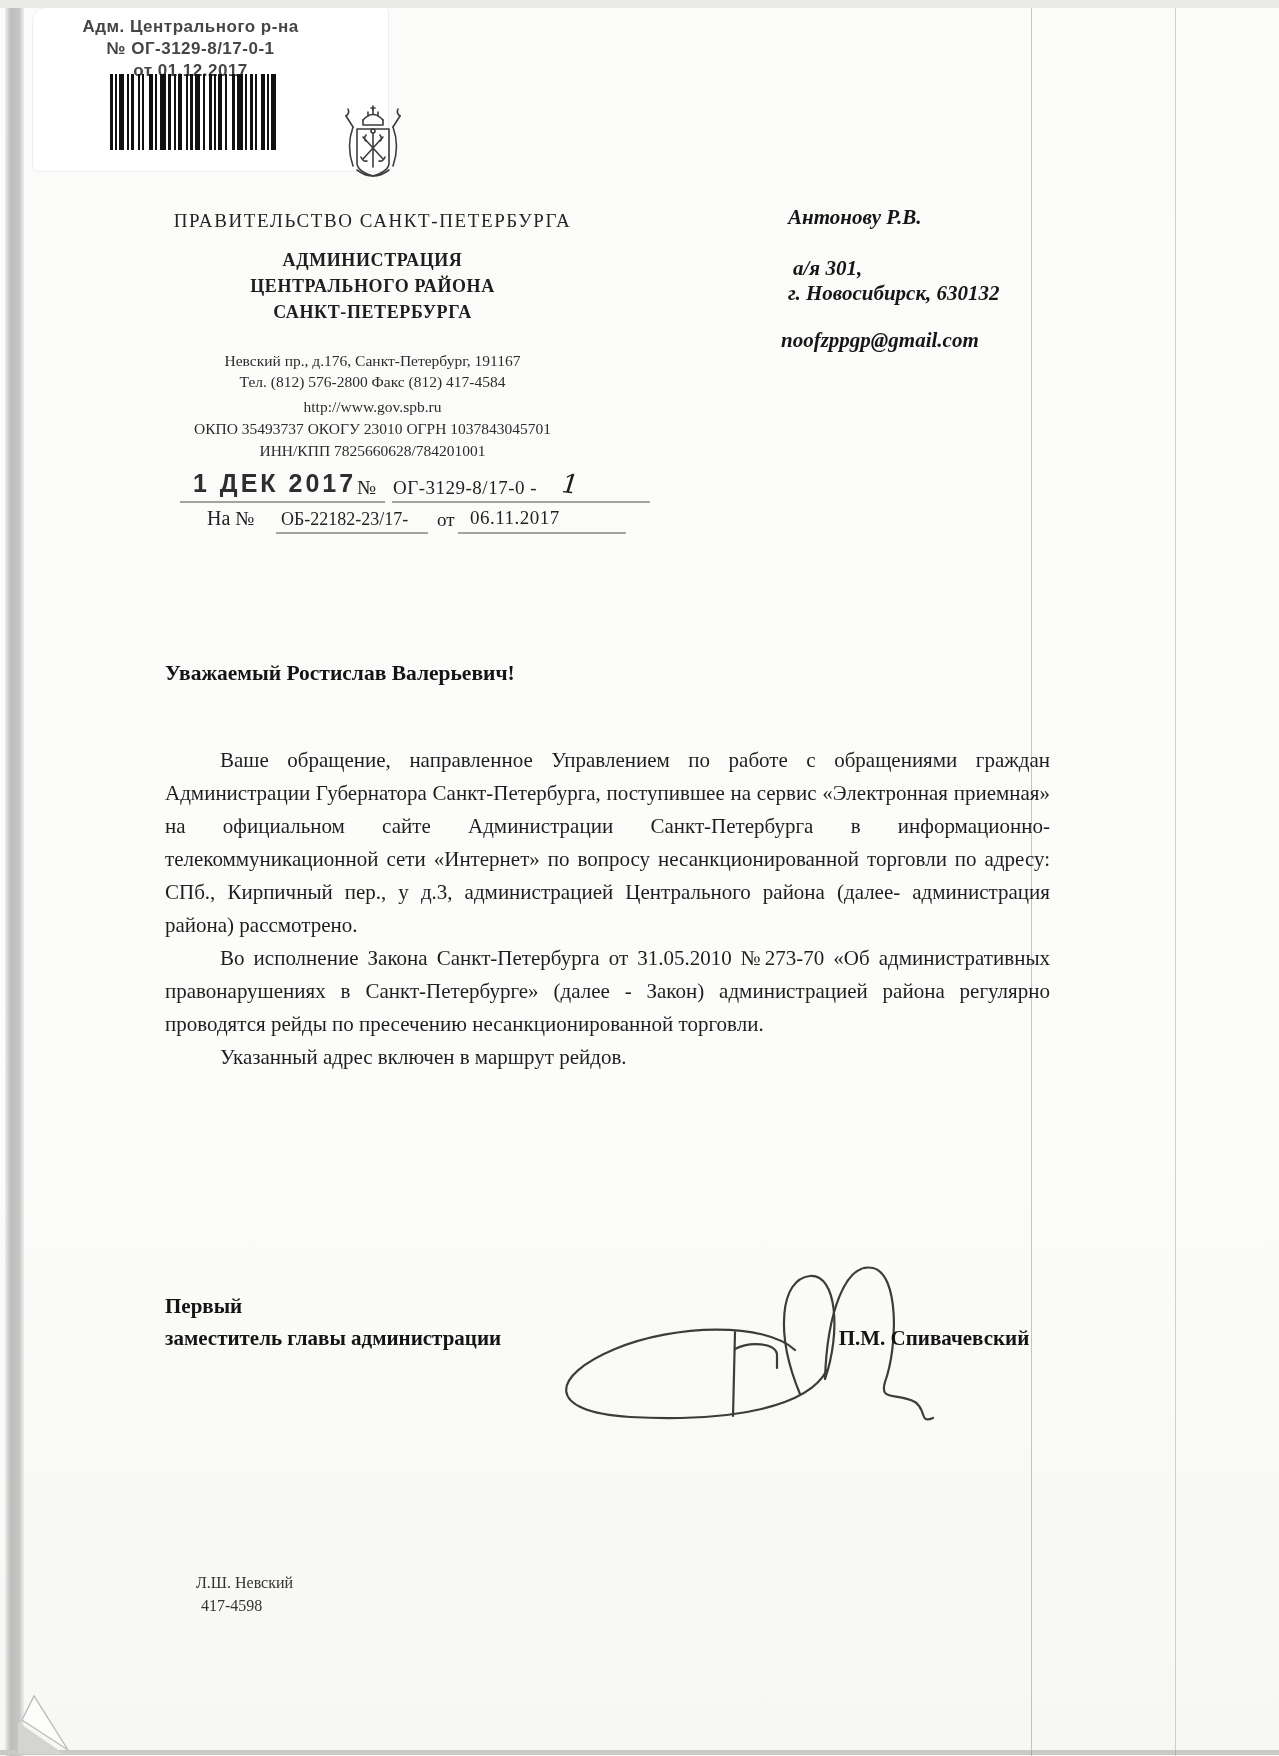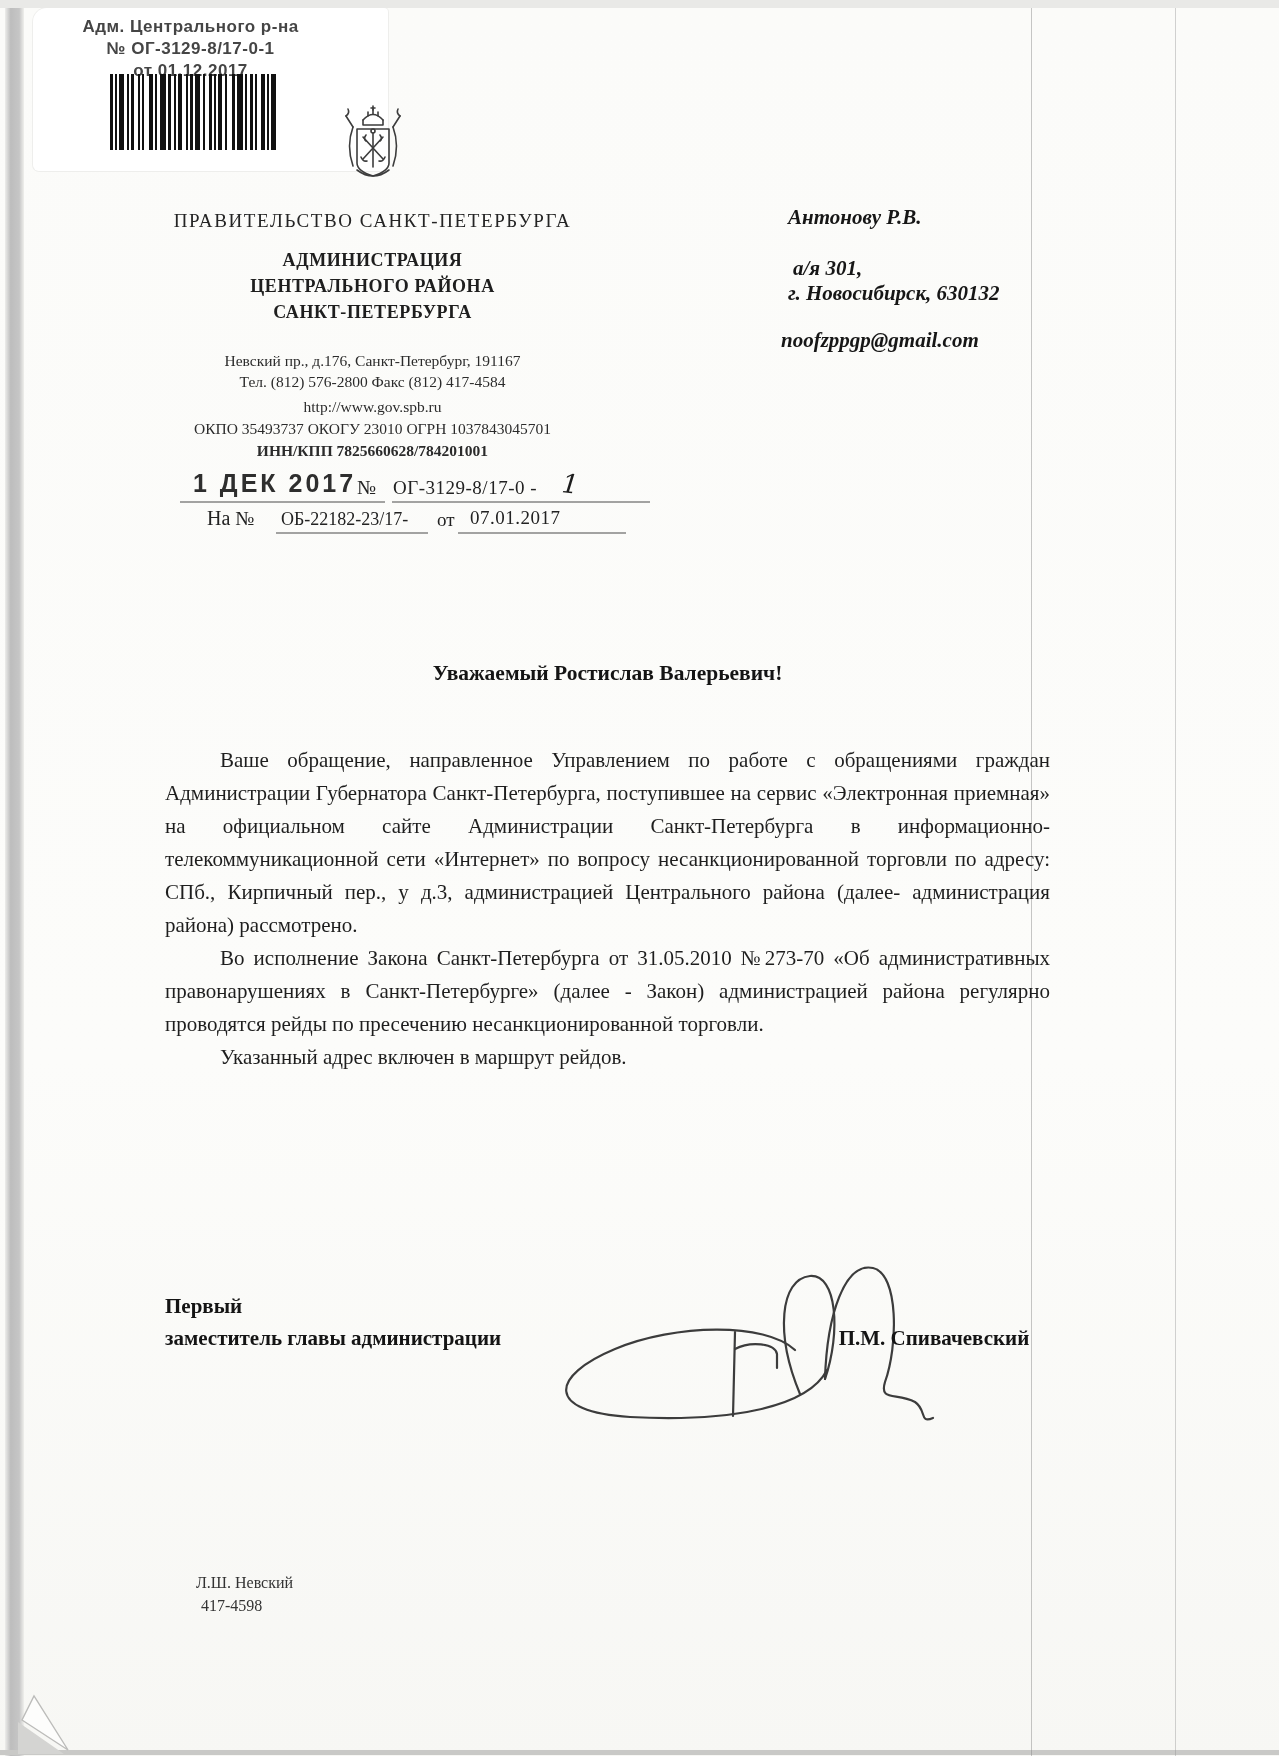--- a/index.html
+++ b/index.html
@@ -27,21 +27,21 @@
   .barcode{left:110px;top:66px;}
   
   .lh{left:150px;width:445px;text-align:center;}
   .lh-gov{top:202px;font-size:19px;letter-spacing:1.6px;color:#242424;}
   .lh-org{font-weight:700;font-size:18px;letter-spacing:0.6px;color:#1e1e1e;}
   .lh-org1{top:242px;}
   .lh-org2{top:268px;}
   .lh-org3{top:294px;}
   .lh-small{font-size:15.5px;color:#2b2b2b;}
   .lh-a1{top:344px;} .lh-a2{top:365px;} .lh-a3{top:390px;}
-  .lh-a4{top:412px;} .lh-a5{top:434px;font-weight:bold;}
+  .lh-a4{top:412px;} .lh-a5{top:434px;}
   
   .date-stamp{left:193px;top:461px;font-family:"Liberation Sans",sans-serif;
     font-weight:700;font-size:25px;letter-spacing:3px;color:#2e2e2e;}
   .rule{height:2px;background:rgba(90,90,90,0.55);}
   .rule-date{left:180px;top:493px;width:205px;}
   .rule-num{left:392px;top:493px;width:258px;}
   .rule-reply-num{left:276px;top:524px;width:152px;}
   .rule-reply-date{left:458px;top:524px;width:168px;}
   .ref-text{font-size:19px;color:#222;}
   .num-label{left:357px;top:468px;font-size:20px;}
@@ -52,21 +52,21 @@
   .reply-num{left:281px;top:501px;font-size:18px;}
   .reply-from{left:437px;top:501px;font-size:19px;}
   .reply-date{left:470px;top:499px;font-size:19px;letter-spacing:0.5px;}
   
   .rcp{font-weight:700;font-size:21px;color:#161616;font-style:italic;}
   .rcp-name{left:788px;top:197px;}
   .rcp-a1{left:793px;top:248px;}
   .rcp-a2{left:788px;top:273px;}
   .rcp-email{left:781px;top:320px;}
   
-  .salutation{left:165px;top:653px;width:885px;text-align:center;
+  .salutation{left:165px;top:653px;width:885px;text-align:left;
     font-weight:700;font-size:21.5px;color:#141414;}
   .body-text{left:165px;top:736px;width:885px;font-size:21px;line-height:33px;
     text-align:justify;color:#1e1e1e;}
   .body-text p{margin:0;text-indent:55px;}
   
   .sig-title{font-weight:700;font-size:21px;color:#141414;}
   .sig-t1{left:165px;top:1286px;}
   .sig-t2{left:165px;top:1318px;}
   .sig-name{left:818px;top:1318px;width:232px;text-align:center;
     font-weight:700;font-size:21px;color:#141414;}
@@ -158,21 +158,21 @@
   <div class="abs date-stamp">1 ДЕК 2017</div>
   <div class="abs rule rule-date"></div>
   <div class="abs ref-text num-label">№</div>
   <div class="abs ref-text num-value">ОГ-3129-8/17-0 -</div>
   <div class="abs num-hand">1</div>
   <div class="abs rule rule-num"></div>
   <div class="abs ref-text reply-label">На №</div>
   <div class="abs ref-text reply-num">ОБ-22182-23/17-</div>
   <div class="abs rule rule-reply-num"></div>
   <div class="abs ref-text reply-from">от</div>
-  <div class="abs ref-text reply-date">07.01.2017</div>
+  <div class="abs ref-text reply-date">06.11.2017</div>
   <div class="abs rule rule-reply-date"></div>
 
   <div class="abs rcp rcp-name">Антонову Р.В.</div>
   <div class="abs rcp rcp-a1">а/я 301,</div>
   <div class="abs rcp rcp-a2">г. Новосибирск, 630132</div>
   <div class="abs rcp rcp-email">noofzppgp@gmail.com</div>
 
   <div class="abs salutation">Уважаемый Ростислав Валерьевич!</div>
   <div class="abs body-text">
     <p>Ваше обращение, направленное Управлением по работе с обращениями граждан Администрации Губернатора Санкт-Петербурга, поступившее на сервис «Электронная приемная» на официальном сайте Администрации Санкт-Петербурга в информационно-телекоммуникационной сети «Интернет» по вопросу несанкционированной торговли по адресу: СПб., Кирпичный пер., у д.3, администрацией Центрального района (далее- администрация района) рассмотрено.</p>

